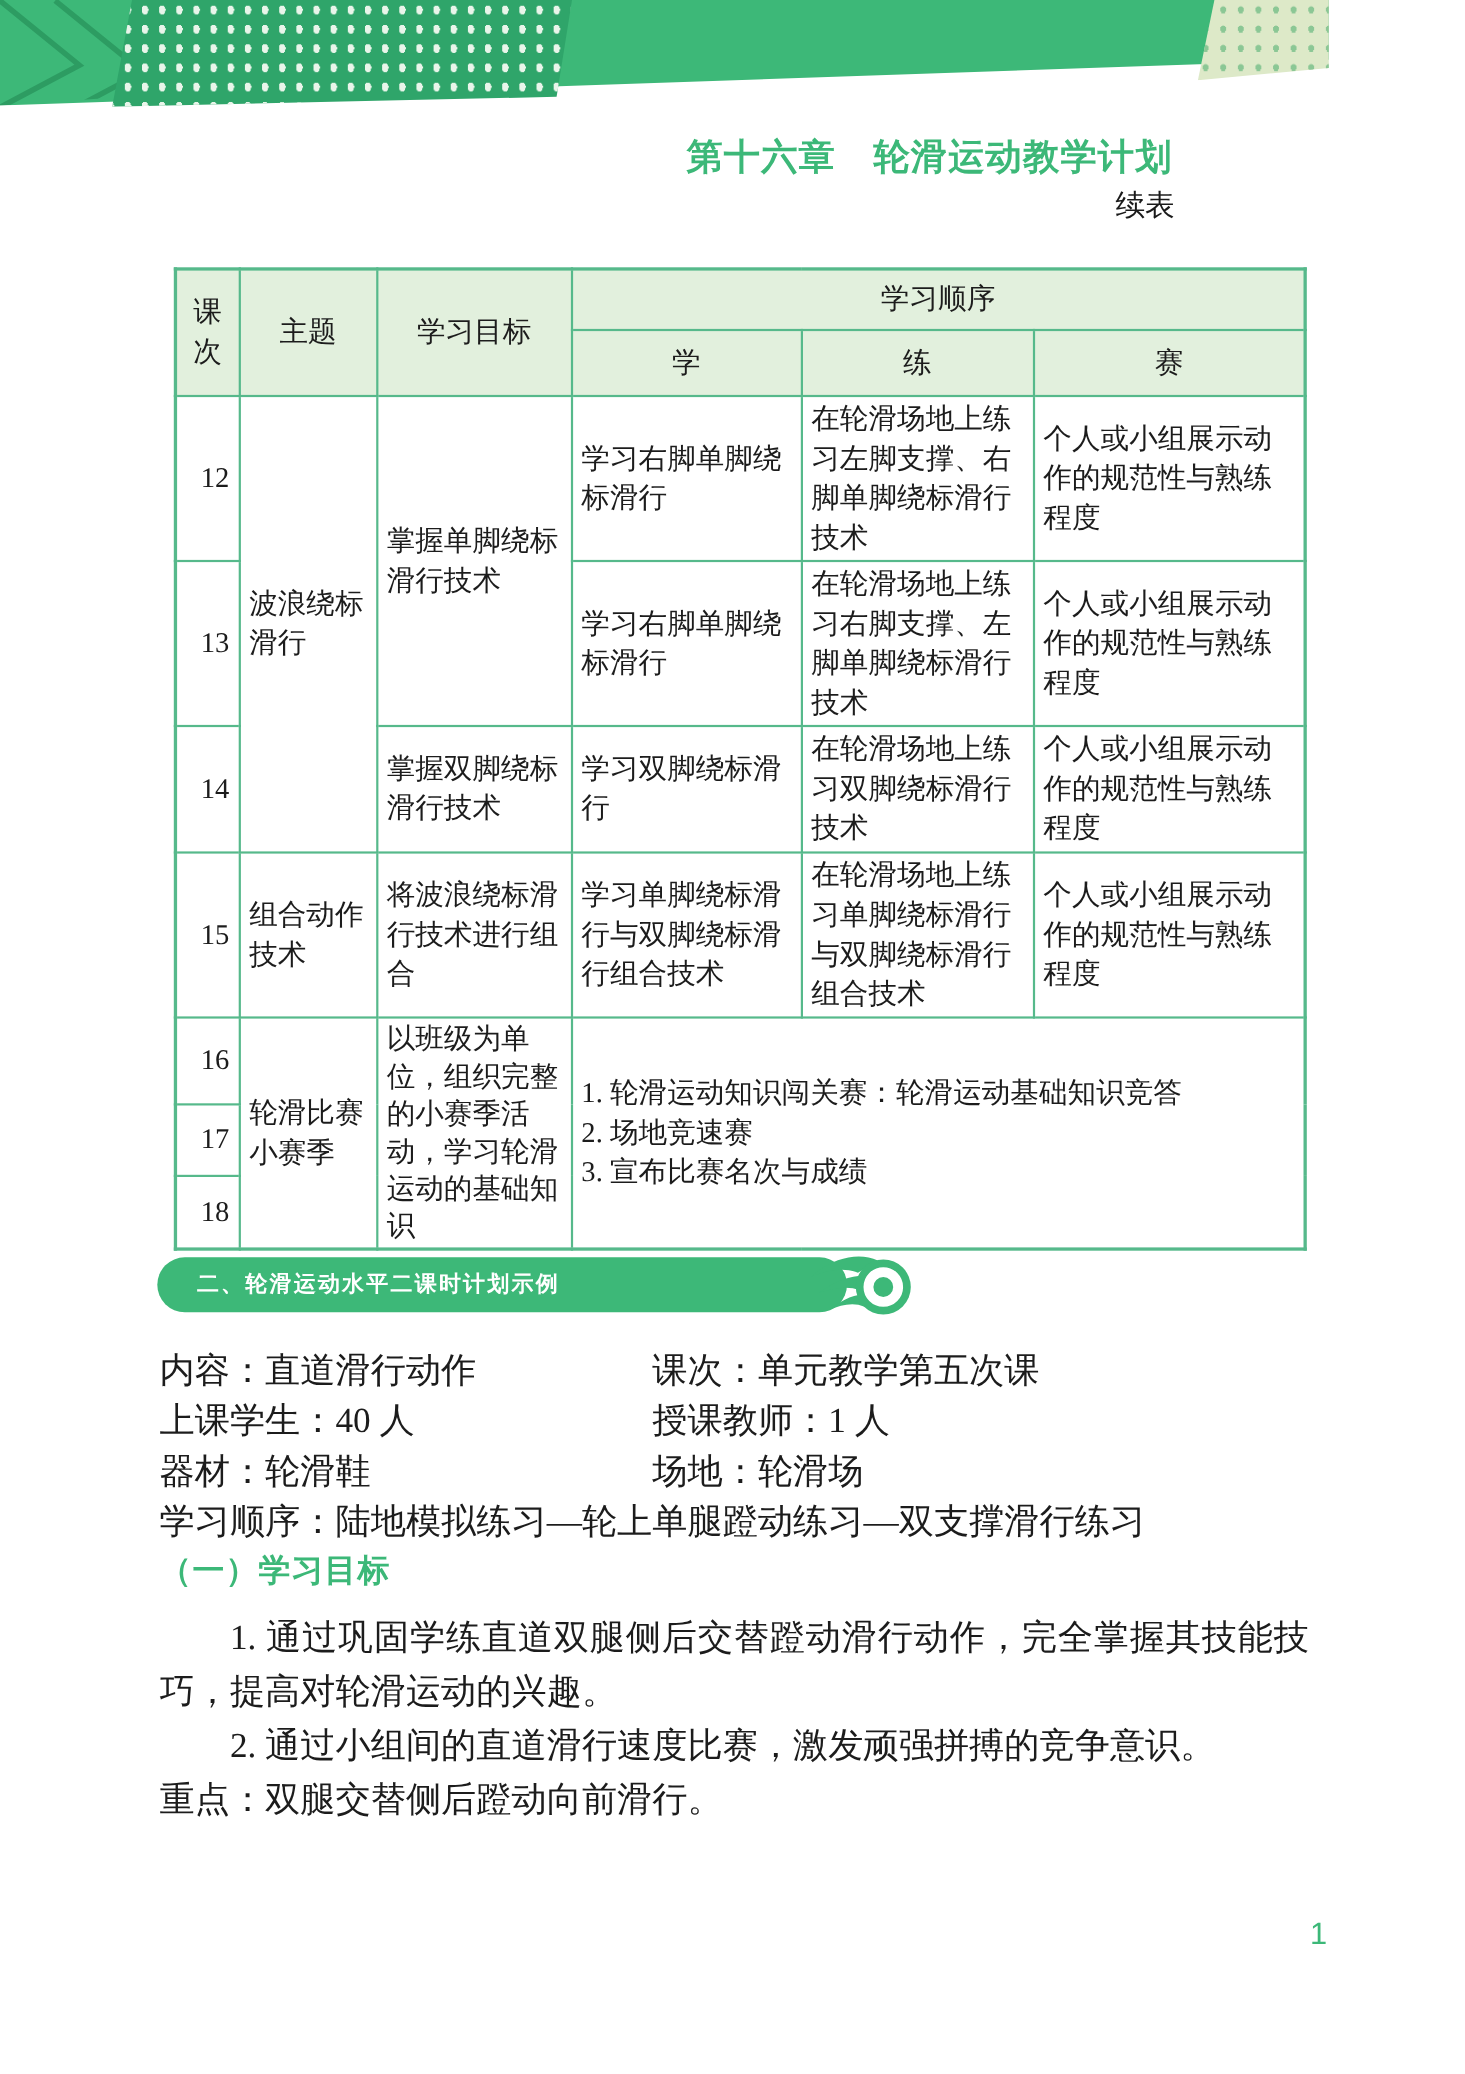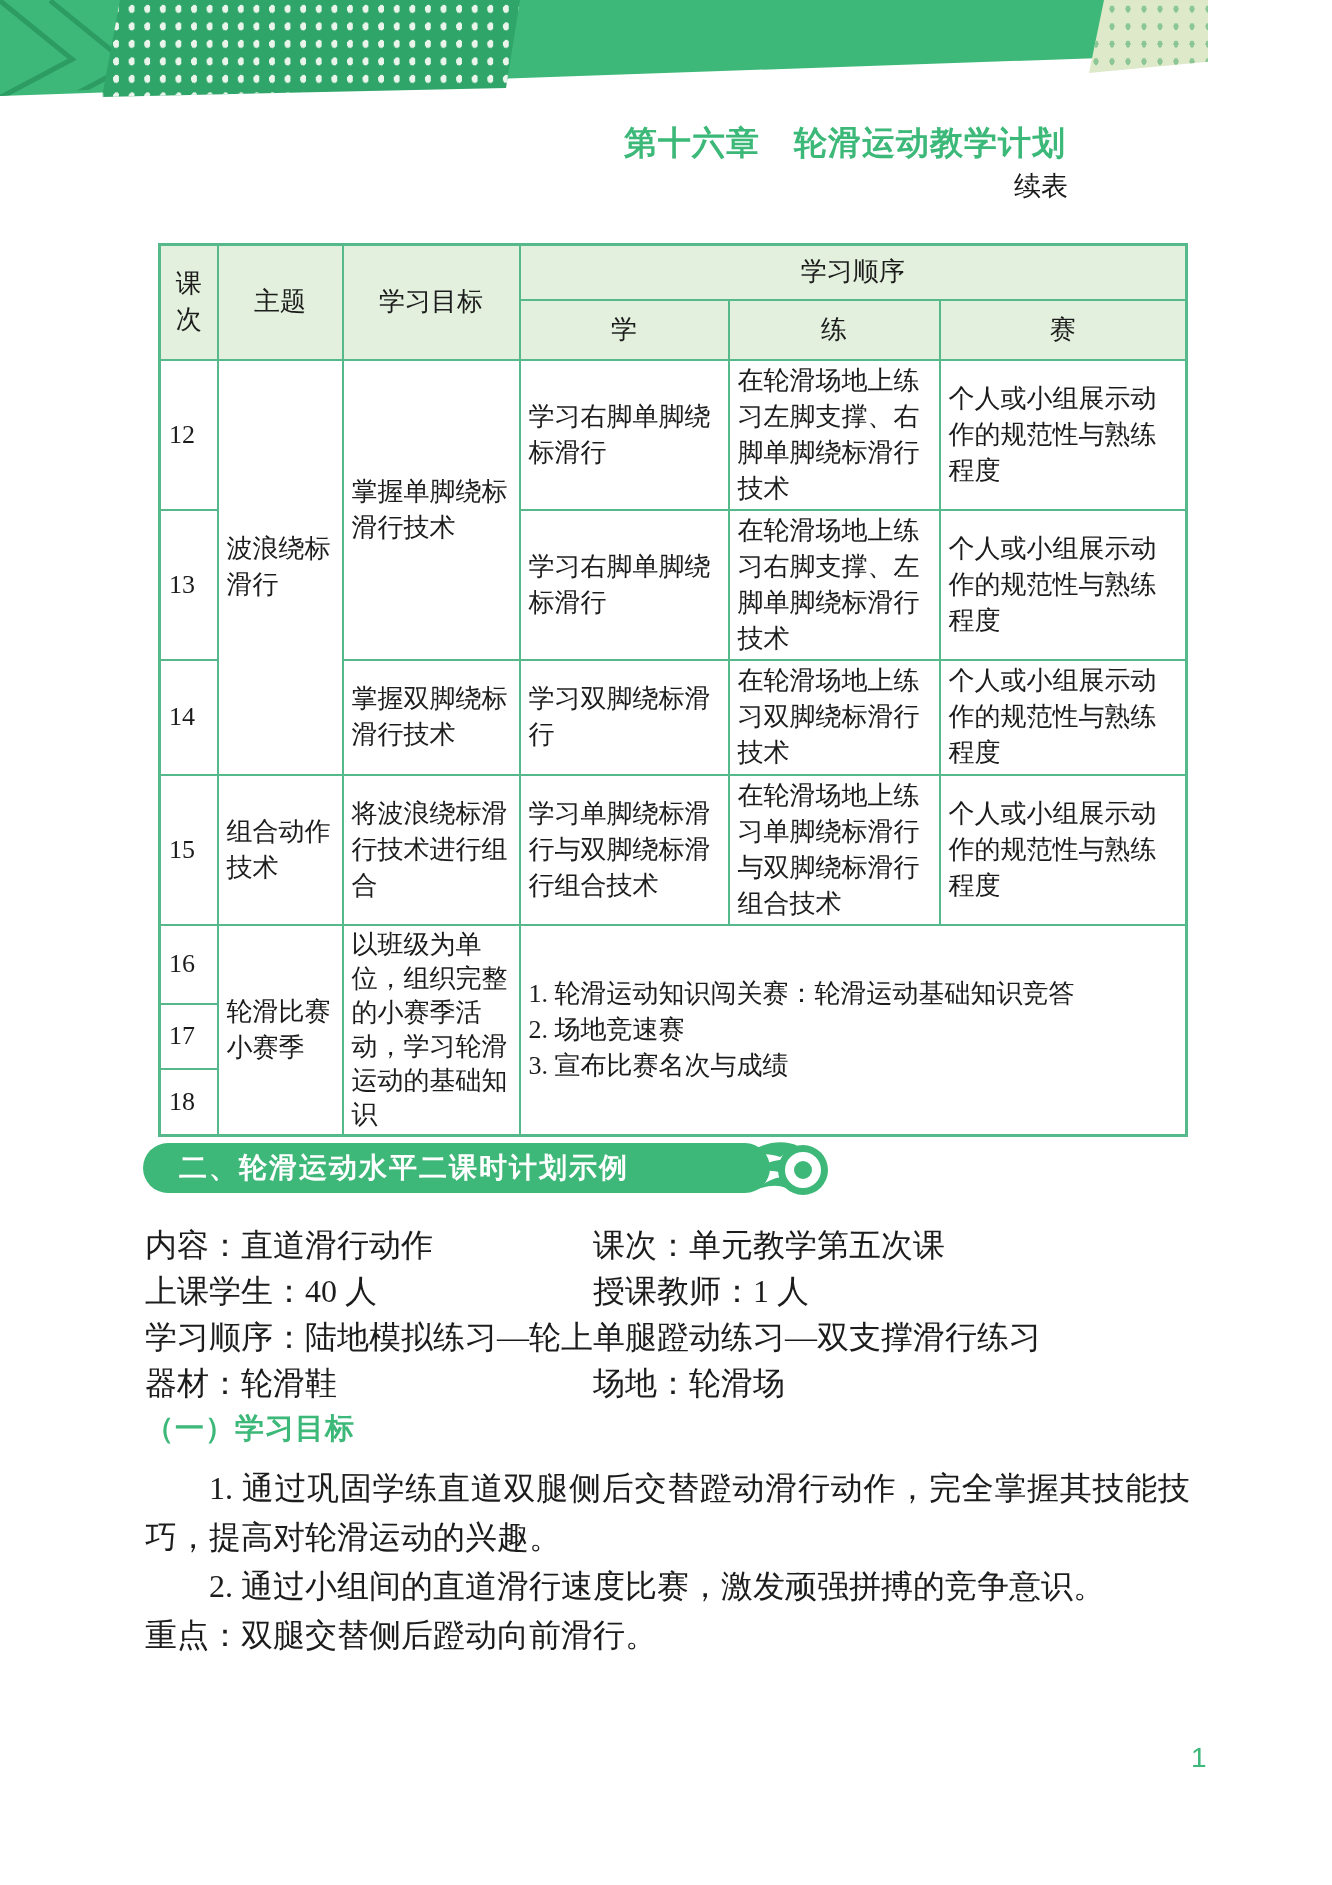--- a/index.html
+++ b/index.html
@@ -25,34 +25,34 @@
   .chapter-title{position:absolute;top:121px;right:142px;
                  font-family:"Liberation Sans","DejaVu Sans",sans-serif;
                  font-weight:bold;font-size:33px;letter-spacing:1px;color:#3cb878;}
   .continued{position:absolute;top:168px;right:140px;font-size:27px;color:#1a1a1a;}
 
   
   table.plan{position:absolute;top:243px;left:158px;border-collapse:collapse;table-layout:fixed;
              width:1027px;border:3px solid #56b98b;font-size:26px;line-height:36px;color:#1c1c1c;}
   table.plan td{border:2px solid #56b98b;vertical-align:middle;padding:2px 8px;}
   table.plan td.hd{background:#e2f0dd;text-align:center;padding:2px 2px;}
-  td.c-no{text-align:left;padding:2px 0;}
+  td.c-no{text-align:right;padding:2px 0;}
   td.c-topic{padding:2px 7px;}
   td.c-obj{padding:2px 7px;}
   td.c-learn{padding:2px 8px;}
   td.c-prac{padding:2px 8px;}
   td.c-comp{padding:2px 20px;}
   td.c-list{padding:2px 16px;}
   td.c-obj-season{line-height:34px;}
   .vword{display:inline-block;width:1.05em;text-align:center;}
 
   
   .section-banner{position:absolute;top:1143px;left:143px;width:627px;height:50px;background:#3db878;
                   border-radius:26px;color:#fff;font-family:"Liberation Sans","DejaVu Sans",sans-serif;
-                  font-weight:bold;font-size:28px;line-height:50px;letter-spacing:2px;
+                  font-weight:bold;font-size:20px;line-height:50px;letter-spacing:2px;
                   padding-left:0;text-indent:36px;white-space:nowrap;}
   .wheel-icon{position:absolute;top:1133px;left:735px;}
 
   
   .body-block{position:absolute;top:1222px;left:145px;width:1045px;font-size:32px;color:#1c1c1c;}
   .info-line{line-height:46px;white-space:nowrap;}
   .info-left{display:inline-block;width:440px;}
   .subhead{font-family:"Liberation Sans","DejaVu Sans",sans-serif;font-weight:bold;
            font-size:29px;color:#3cb878;line-height:44px;letter-spacing:1px;}
   .subhead2{margin-top:6px;}
@@ -173,25 +173,25 @@
 
   <div class="body-block">
     <div class="info-line">
       <span class="info-left">内容：直道滑行动作</span>
       <span>课次：单元教学第五次课</span>
     </div>
     <div class="info-line">
       <span class="info-left">上课学生：40 人</span>
       <span>授课教师：1 人</span>
     </div>
-    <div class="info-line">学习顺序：陆地模拟练习—轮上单腿蹬动练习—双支撑滑行练习</div>
     <div class="info-line">
       <span class="info-left">器材：轮滑鞋</span>
       <span>场地：轮滑场</span>
     </div>
+    <div class="info-line">学习顺序：陆地模拟练习—轮上单腿蹬动练习—双支撑滑行练习</div>
 
     <div class="subhead">（一）学习目标</div>
     <p class="para para1">1. 通过巩固学练直道双腿侧后交替蹬动滑行动作，完全掌握其技能技巧，提高对轮滑运动的兴趣。</p>
     <p class="para">2. 通过小组间的直道滑行速度比赛，激发顽强拼搏的竞争意识。</p>
 
     <div class="plain-line">重点：双腿交替侧后蹬动向前滑行。</div>
   </div>
 
   <div class="page-number">111</div>
 

